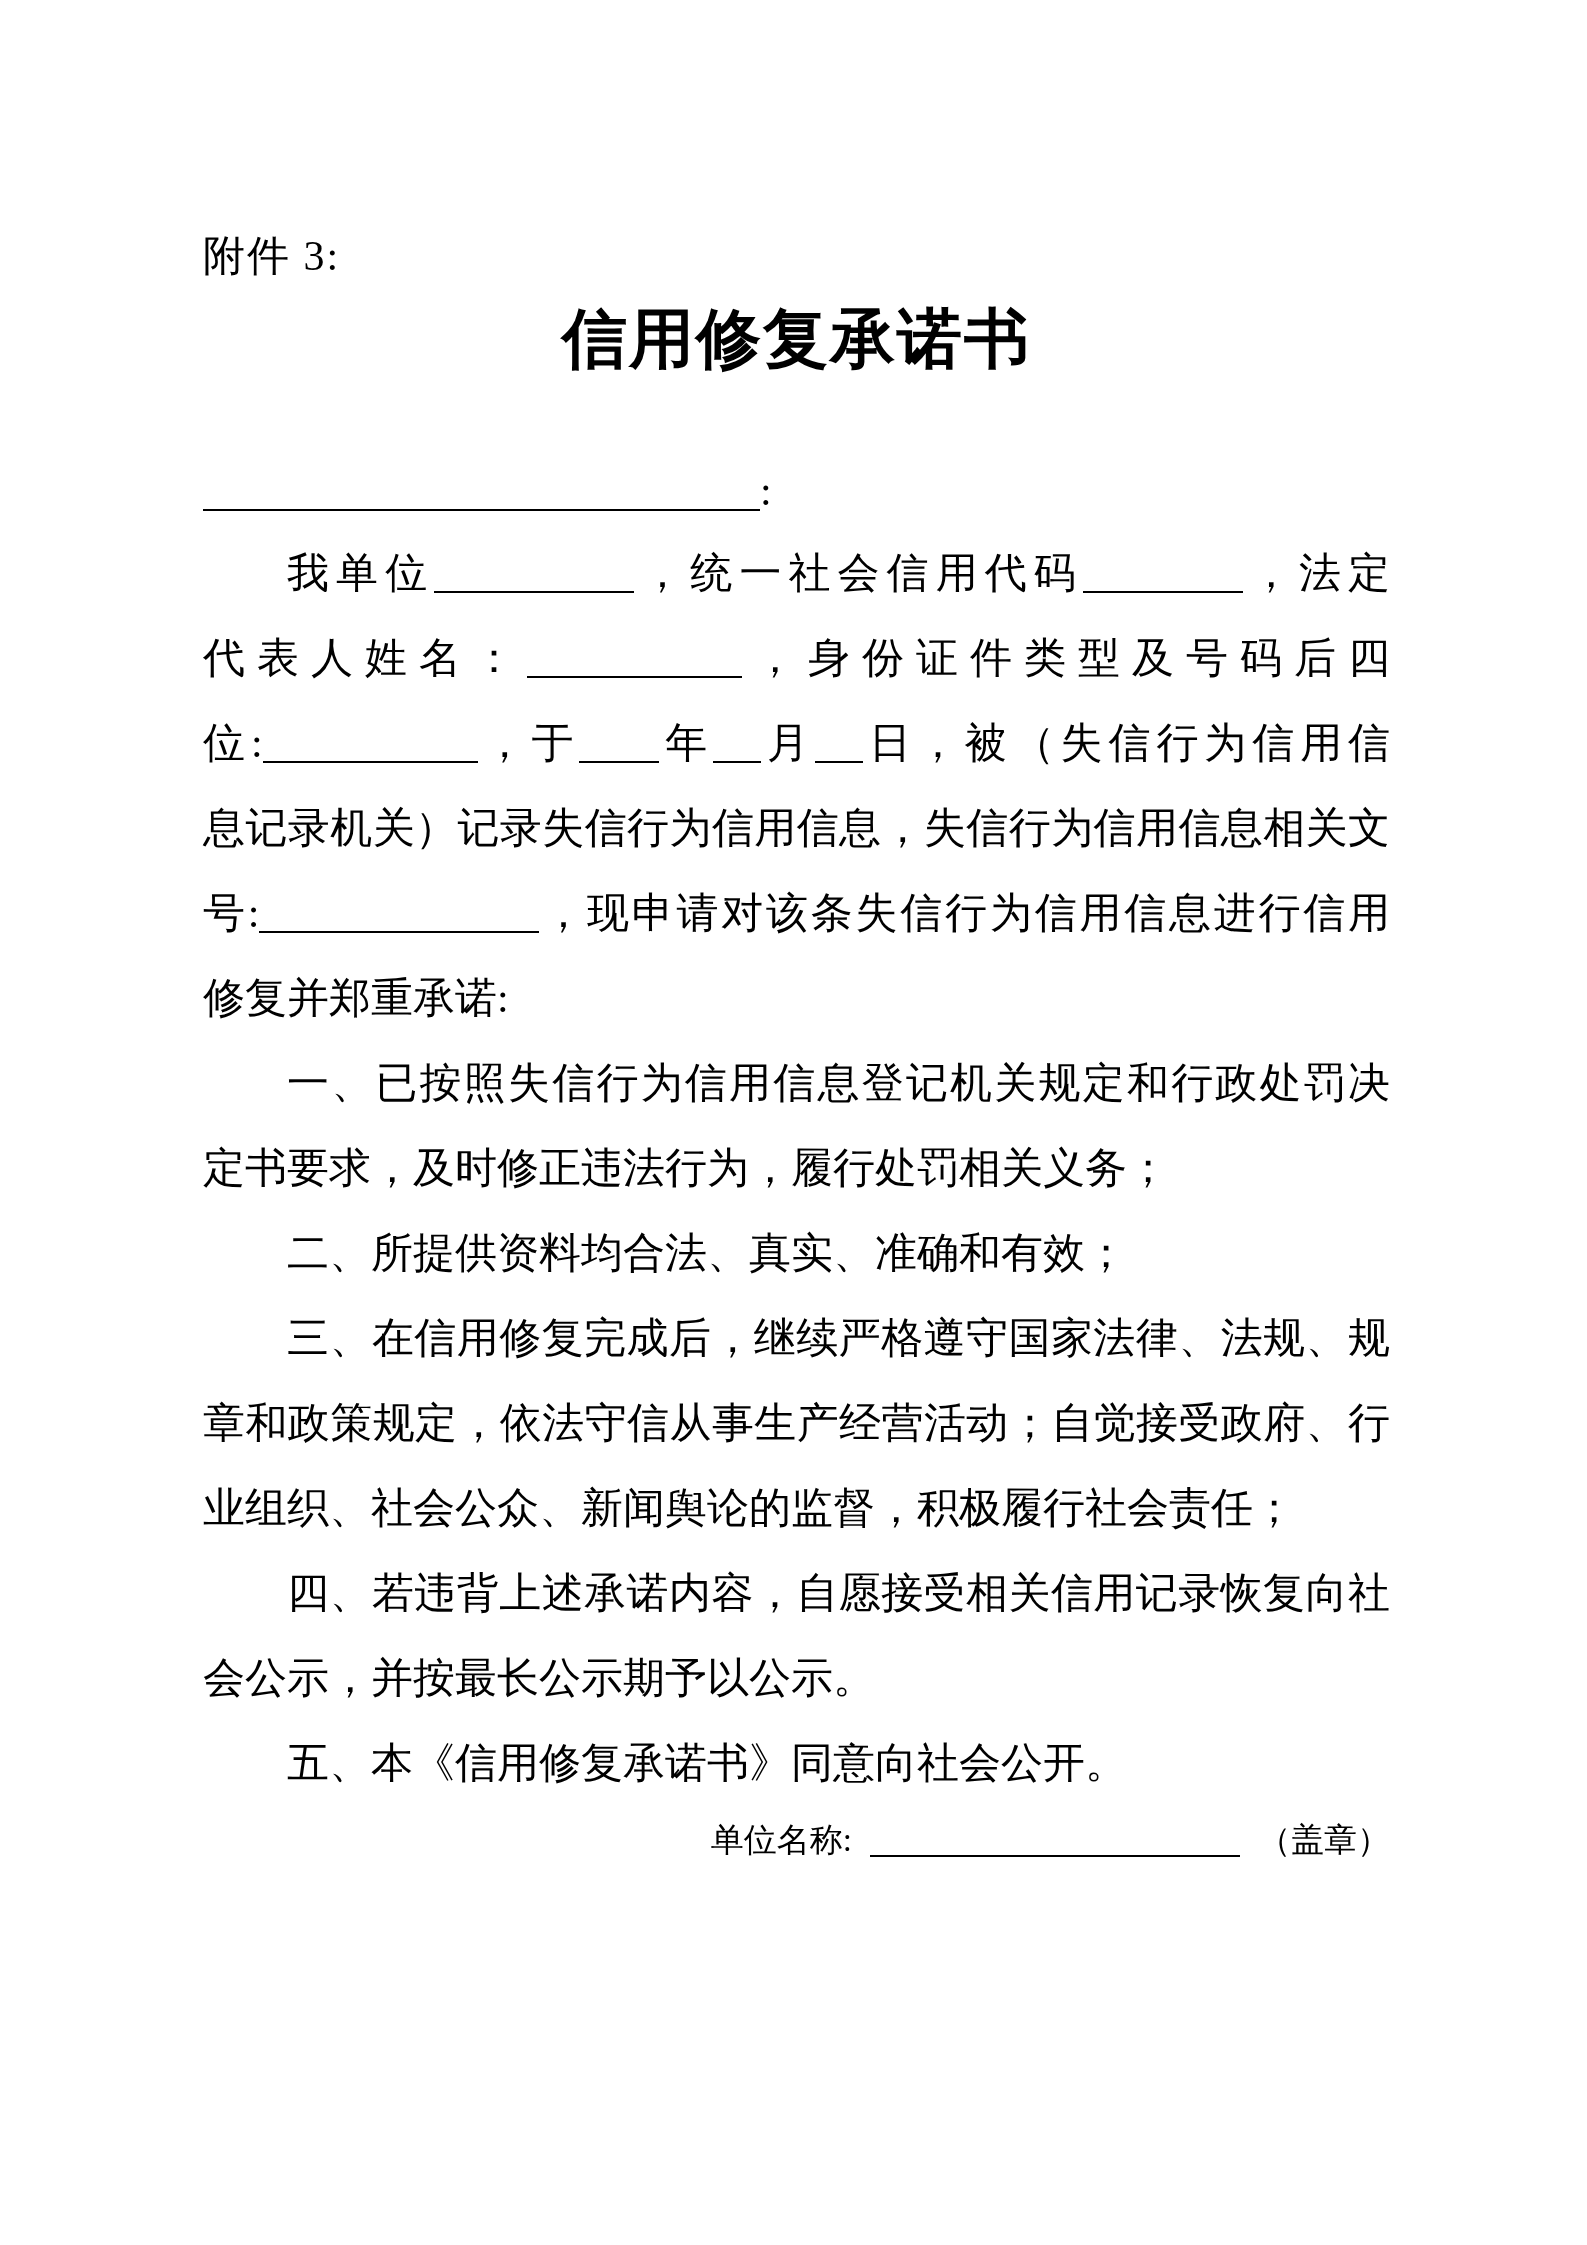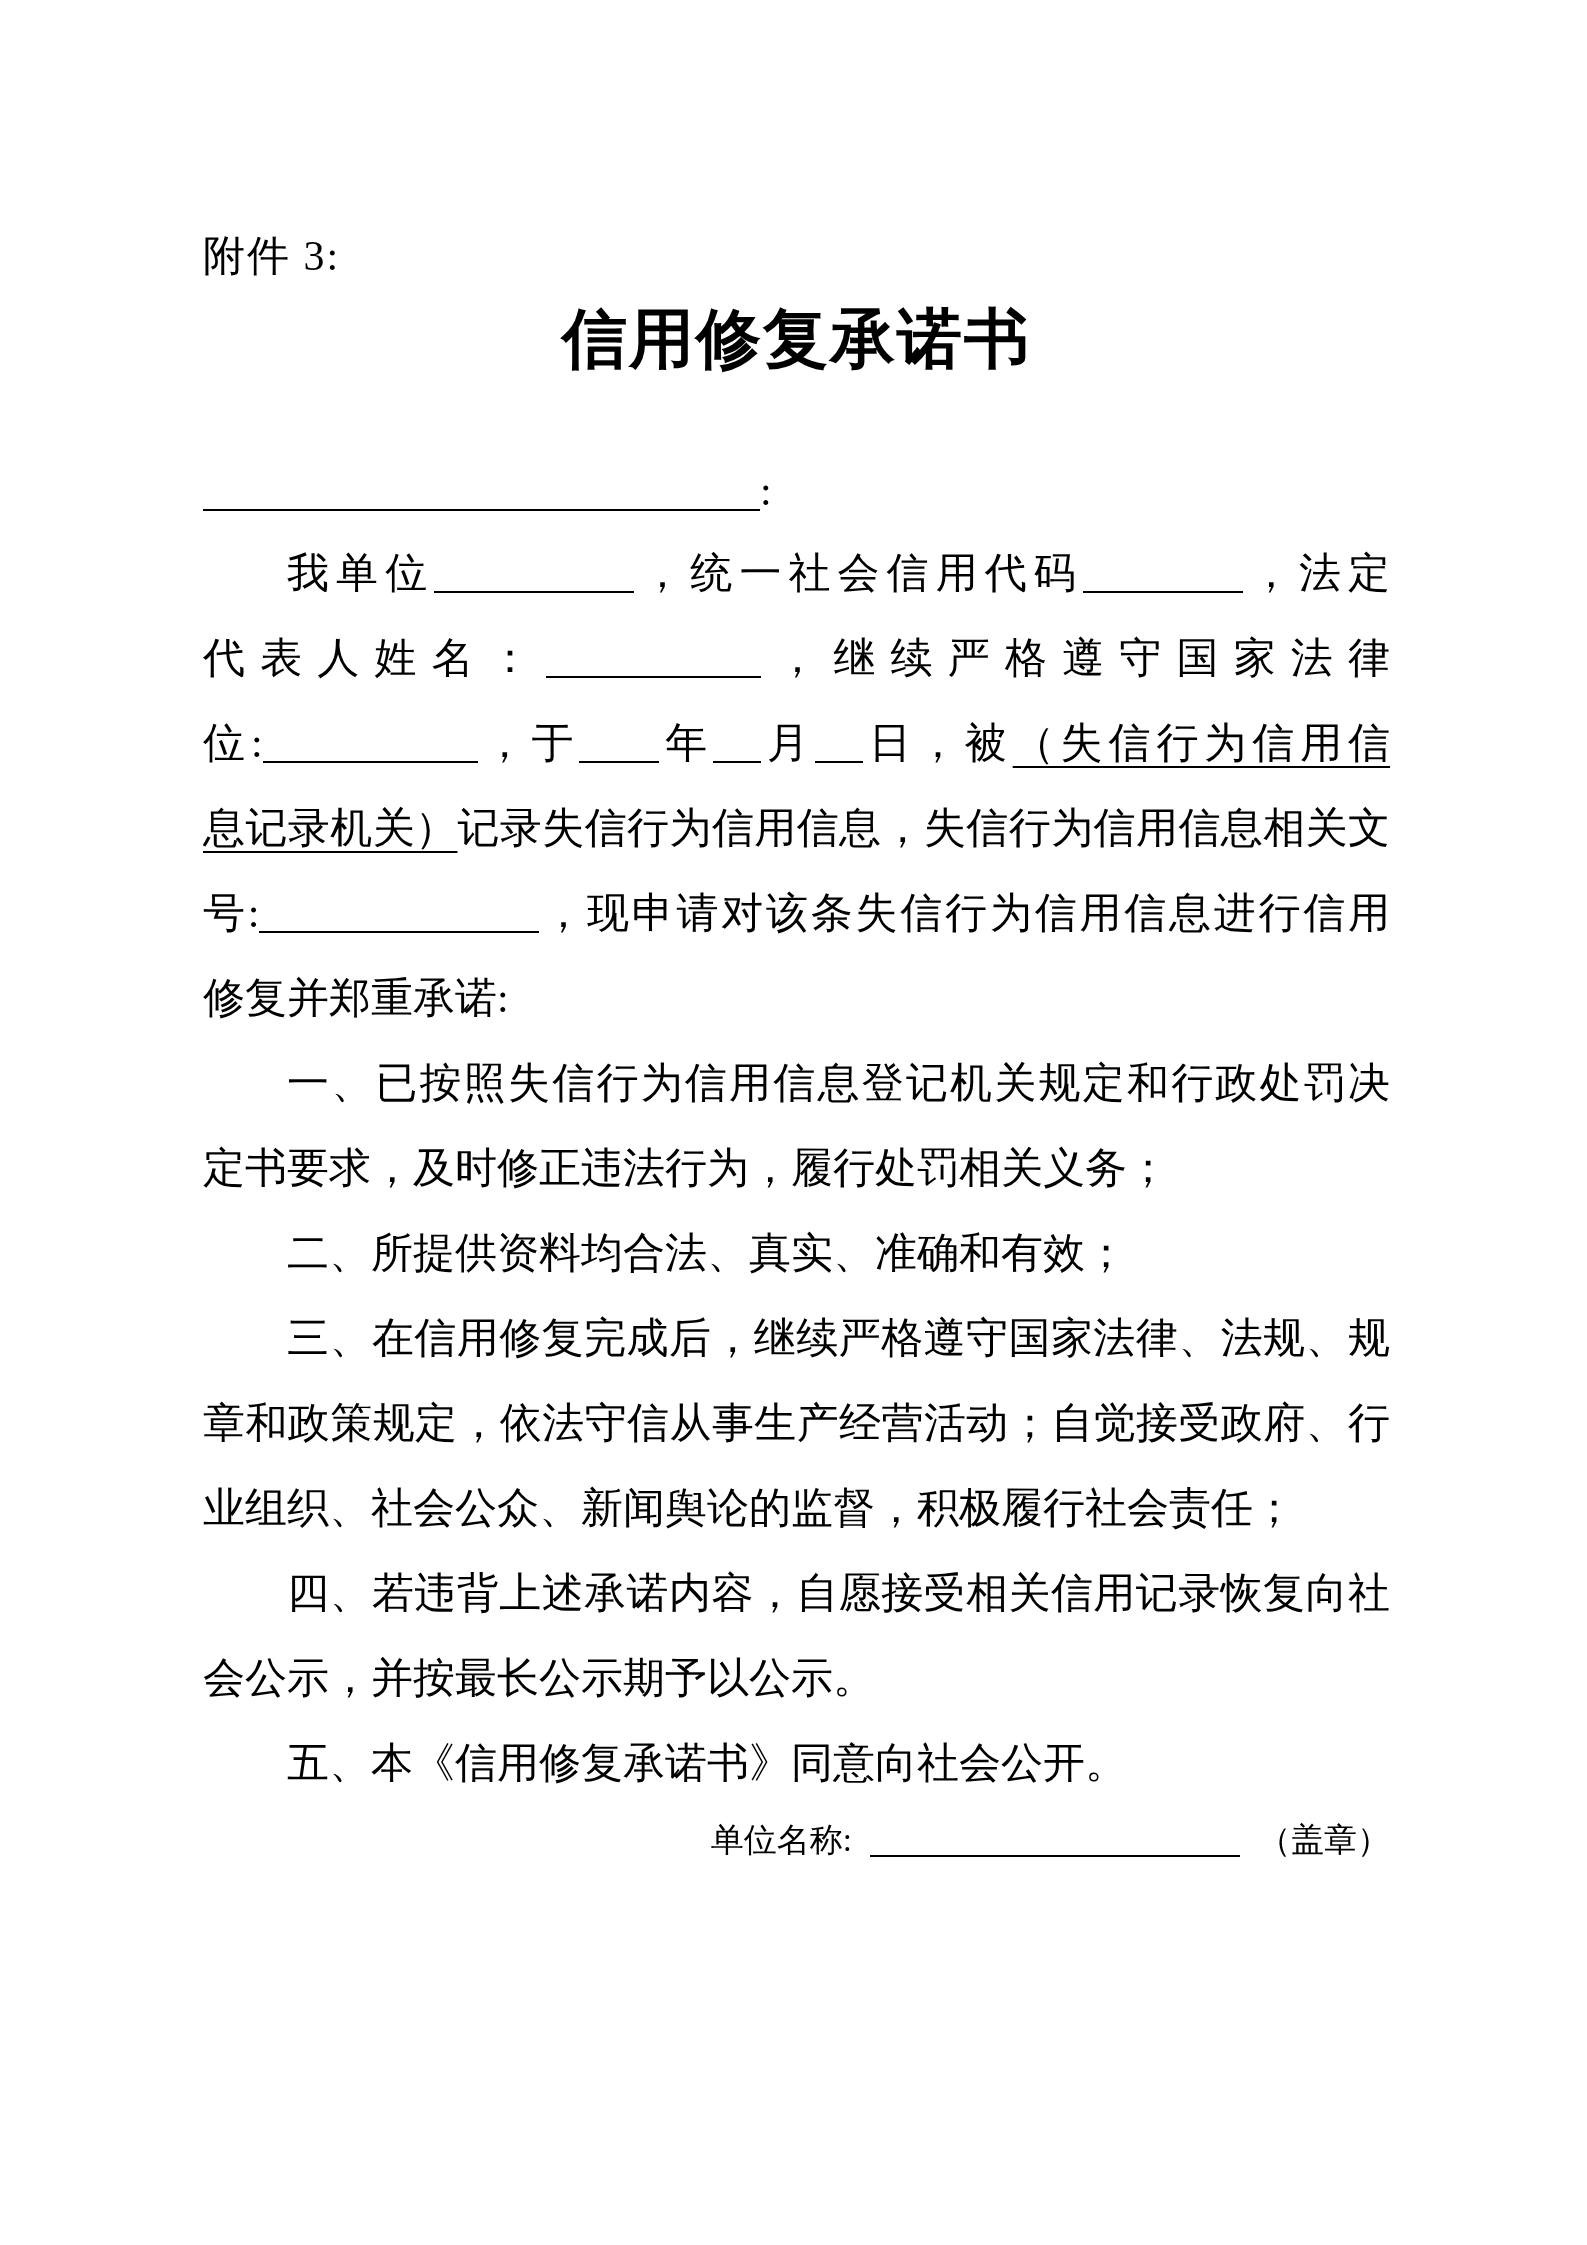--- a/index.html
+++ b/index.html
@@ -50,21 +50,20 @@
     text-align-last:justify;
     text-justify:inter-character;
   }
   .blank{
     display:inline-block;
     border-bottom:2px solid #000;
     margin-bottom:-6px;
     height:0.9em;
   }
   .u{
-    text-decoration:underline;
     text-decoration-thickness:2px;
     text-underline-offset:9px;
   }
   .sig-unit{
     font-size:33px;
     line-height:85px;
     margin-top:-8px;
     text-align:right;
     white-space:nowrap;
   }
@@ -93,21 +92,21 @@
     <div class="att">附件 3:</div>
 
     <div class="title">信用修复承诺书</div>
 
     <div class="salutation"><span class="blank" style="width:557px"></span><span>:</span></div>
 
     <div class="para">
 
       <div class="line indent justify"><span>我单位</span><span class="blank" style="width:200px"></span><span>，统一社会信用代码</span><span class="blank" style="width:160px"></span><span>，法定</span></div>
 
-      <div class="line justify"><span>代表人姓名：</span><span class="blank" style="width:215px"></span><span>，</span><span>继续严格遵守国家法律</span></div>
+      <div class="line justify"><span>代表人姓名：</span><span class="blank" style="width:215px"></span><span>，</span><span>身份证件类型及号码后四</span></div>
 
       <div class="line justify"><span>位:</span><span class="blank" style="width:215px"></span><span>，</span><span>于</span><span class="blank" style="width:80px"></span><span>年</span><span class="blank" style="width:48px"></span><span>月</span><span class="blank" style="width:48px"></span><span>日，被</span><span class="u">（失信行为信用信</span></div>
 
       <div class="line justify"><span class="u">息记录机关）</span><span>记录失信行为信用信息，失信行为信用信息相关文</span></div>
 
       <div class="line justify"><span>号:</span><span class="blank" style="width:280px"></span><span>，</span><span>现申请对该条失信行为信用信息进行信用</span></div>
 
       <div class="line">修复并郑重承诺:</div>
 
       <div class="line indent justify">一、已按照失信行为信用信息登记机关规定和行政处罚决</div>

